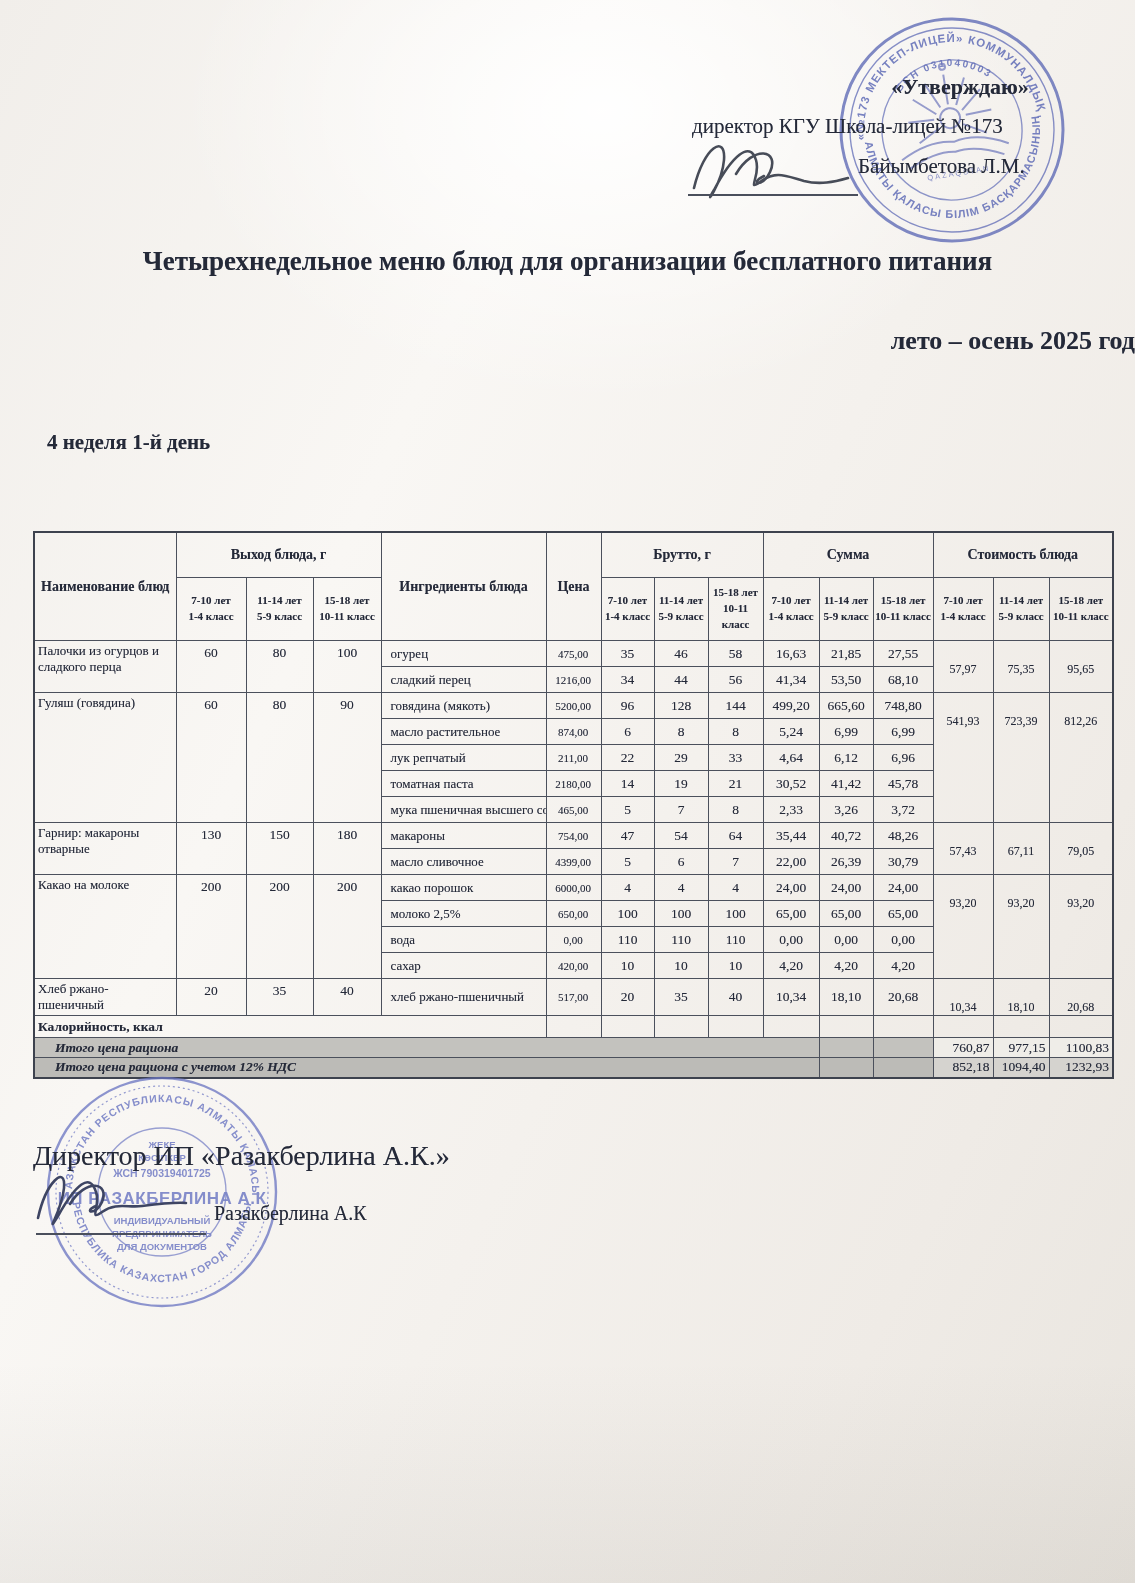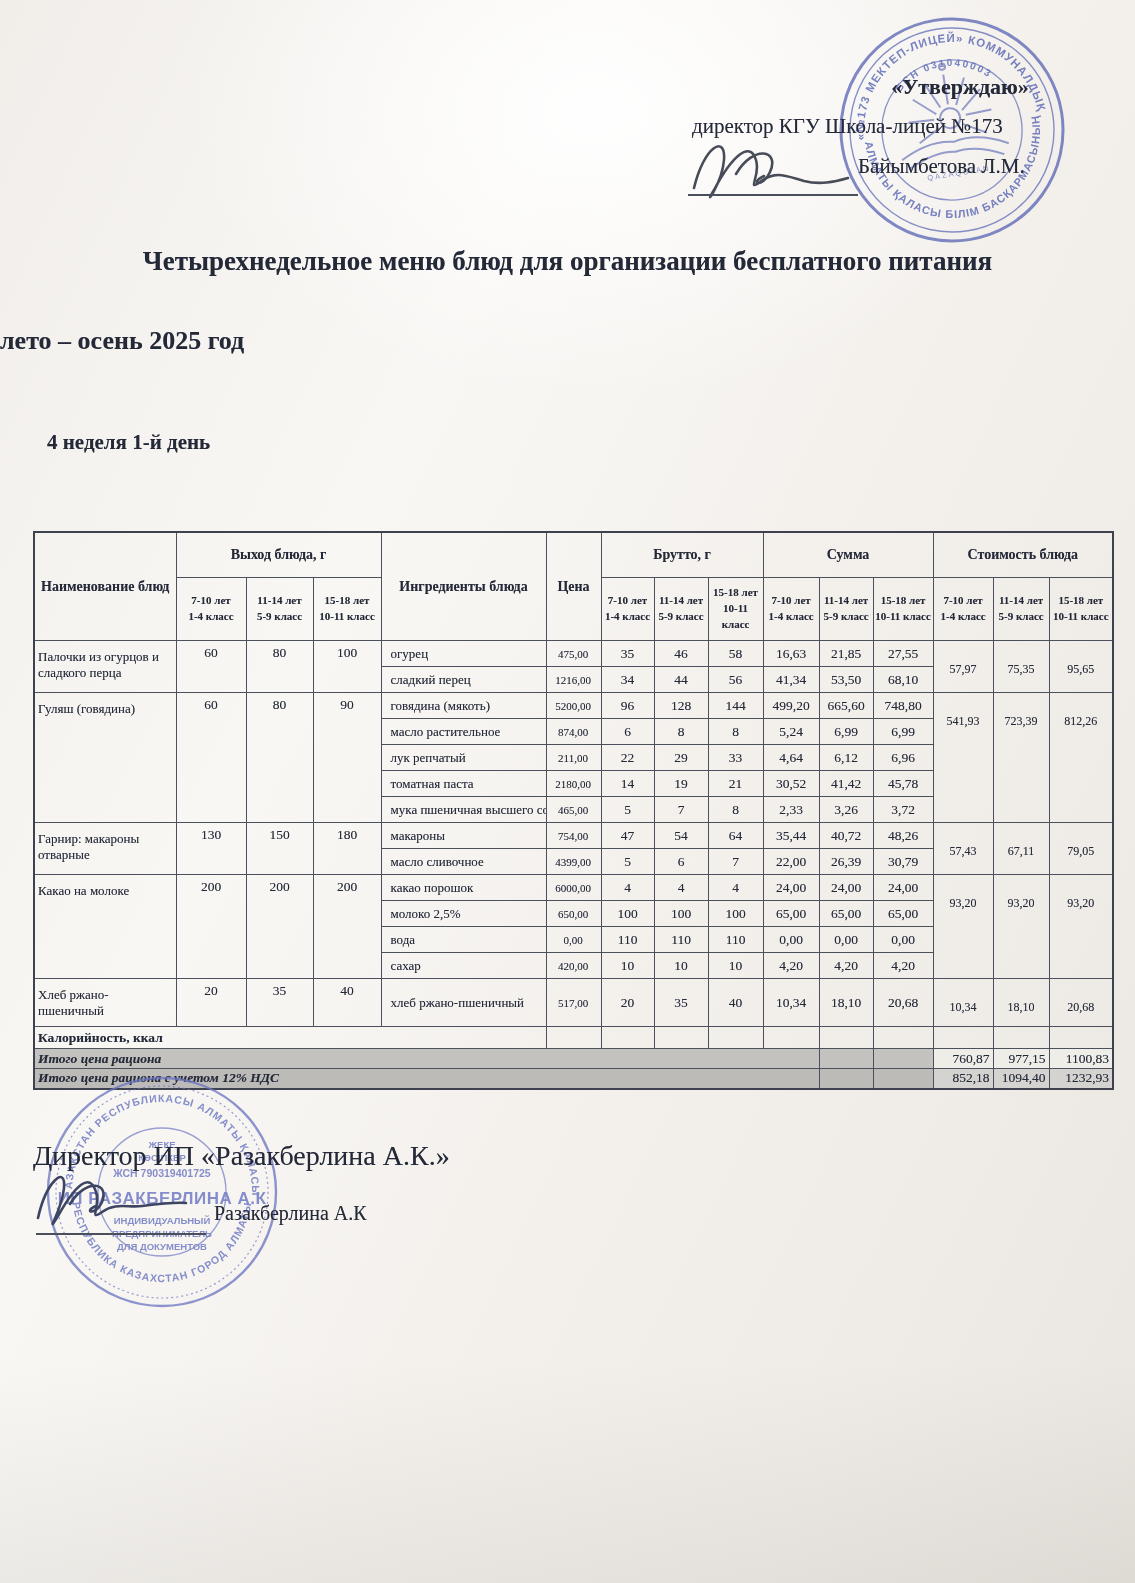--- a/index.html
+++ b/index.html
@@ -13,41 +13,41 @@
   .txt{text-shadow:0 0 .6px rgba(35,40,70,.35);}
   
   .stamp-top{position:absolute;left:836px;top:14px;transform:rotate(-9deg);opacity:.88;}
   .approve{position:absolute;left:855px;top:74px;width:210px;text-align:center;font-weight:bold;font-size:22px;}
   .dirline{position:absolute;left:692px;top:114px;font-size:21px;white-space:nowrap;}
   .sig-top{position:absolute;left:684px;top:126px;}
   .uline-top{position:absolute;left:688px;top:194px;width:170px;height:2px;background:#4a4f5c;}
   .dirname{position:absolute;left:858px;top:154px;font-size:21px;white-space:nowrap;}
   
   .title{position:absolute;left:0;top:243px;width:1135px;text-align:center;font-weight:bold;font-size:27px;line-height:36px;}
-  .season{position:absolute;left:0;top:326px;width:1135px;text-align:left;font-weight:bold;font-size:26px;}
+  .season{position:absolute;left:0;top:326px;width:1135px;text-align:right;font-weight:bold;font-size:26px;}
   .week{position:absolute;left:47px;top:430px;font-weight:bold;font-size:21px;}
   
   table.menu{position:absolute;left:33px;top:531px;width:1079px;border-collapse:collapse;table-layout:fixed;
     border:2px solid #3d424e;}
   .menu td,.menu th{border:1px solid #4b505c;padding:0 2px;overflow:hidden;vertical-align:middle;}
   .menu thead th{font-weight:bold;text-align:center;}
   .h1 th{font-size:14px;height:44px;}
   .h2 th{font-size:11px;height:62px;line-height:1.45;padding:0;}
   .h2 span{display:block;}
   tr.irow{height:26px;}
-  td.dname{font-size:13px;vertical-align:top;padding:8px 3px;line-height:1.2;}
+  td.dname{font-size:13px;vertical-align:top;padding:2px 3px;line-height:1.2;}
   td.outv{font-size:13.5px;text-align:center;vertical-align:top;padding-top:4px;}
   td.ing{font-size:13px;white-space:nowrap;padding-left:9px;}
   td.price{font-size:11px;text-align:center;padding-right:3px;}
   td.num{font-size:13.5px;text-align:center;}
   td.cost{font-size:12px;text-align:center;vertical-align:top;padding-top:21px;font-family:Liberation Serif, serif;}
   tr.kcal{height:22px;}
   td.klabel{font-weight:bold;font-size:13.5px;padding-left:3px;}
   tr.trow{height:20px;}
-  td.tlabel{font-weight:bold;font-style:italic;font-size:13.5px;padding-left:3px;background:#c3c2be;}
+  td.tlabel{font-weight:bold;font-style:italic;font-size:13.5px;padding-left:20px;background:#c3c2be;}
   td.gcell{background:#c3c2be;}
   td.tval{font-size:13.5px;text-align:right;padding-right:3px;background:#efede8;}
   tr.t2 td.tlabel,tr.t2 td.gcell{background:#bcbbb7;}
   tr.t2 td.tval{background:#d5d3cf;}
   
   .stamp-bot{position:absolute;left:42px;top:1072px;opacity:.9;}
   .fdirline{position:absolute;left:33px;top:1140px;font-size:28px;white-space:nowrap;}
   .sig-bot{position:absolute;left:30px;top:1158px;}
   .uline-bot{position:absolute;left:36px;top:1233px;width:170px;height:2px;background:#4a4f5c;}
   .fdirname{position:absolute;left:214px;top:1202px;font-size:20px;white-space:nowrap;}

